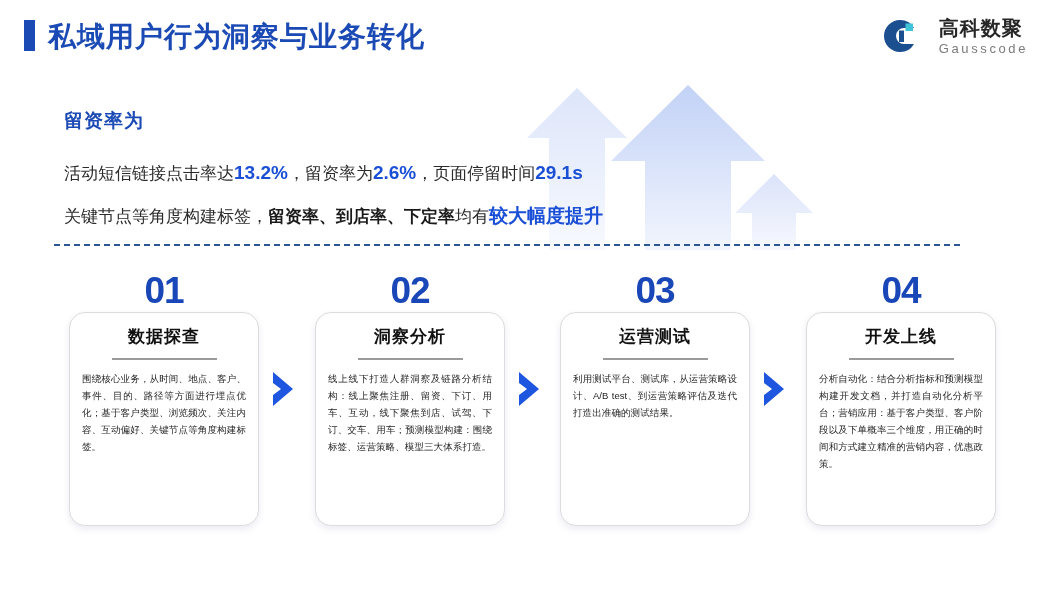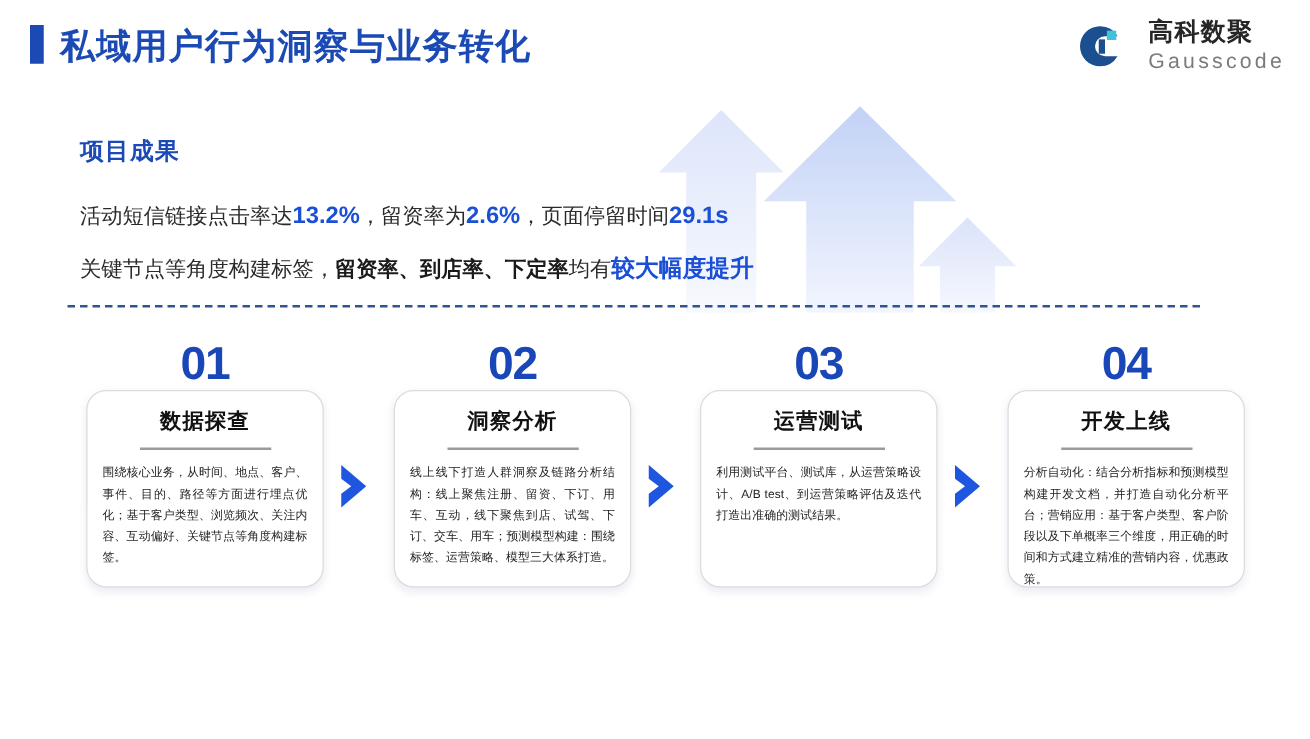--- a/index.html
+++ b/index.html
@@ -67,21 +67,21 @@
     justify-content: center;
     line-height: 1;
   }
   .logo-cn {
     font-size: 20px;
     font-weight: bold;
     color: #262626;
     letter-spacing: 1px;
   }
   .logo-en {
-    font-size: 17px;
+    font-size: 13px;
     color: #7a7a7a;
     letter-spacing: 2.6px;
     margin-top: 4px;
   }
 
   
   .bg-arrows {
     position: absolute;
     left: 0; top: 0;
     width: 1048px;
@@ -171,21 +171,21 @@
     line-height: 1;
     letter-spacing: -1px;
     z-index: 5;
   }
 
   .step-card {
     position: absolute;
     top: 40px;
     left: 0;
     width: 190px;
-    height: 158px;
+    height: 214px;
     background: #ffffff;
     border: 1px solid #dcdcdc;
     border-radius: 16px;
     box-shadow: 0 3px 7px rgba(60, 60, 140, 0.10);
     padding: 14px 12px 12px 12px;
     z-index: 4;
   }
 
   .step-title {
     text-align: center;
@@ -270,21 +270,21 @@
       </svg>
     </div>
     <div class="logo-text">
       <div class="logo-cn">高科数聚</div>
       <div class="logo-en">Gausscode</div>
     </div>
   </div>
 </div>
 
 <div class="results">
-  <div class="results-heading">项目成果</div>
+  <div class="results-heading">留资率为</div>
 
   <div class="results-line">
     <span>活动短信链接点击率达</span><span class="hl">13.2%</span><span>，留资率为</span><span class="hl">2.6%</span><span>，页面停留时间</span><span class="hl">29.1s</span>
   </div>
 
   <div class="results-line">
     <span>关键节点等角度构建标签，</span><span class="bold-dark">留资率、到店率、下定率</span><span>均有</span><span class="hl-big">较大幅度提升</span>
   </div>
 </div>
 

